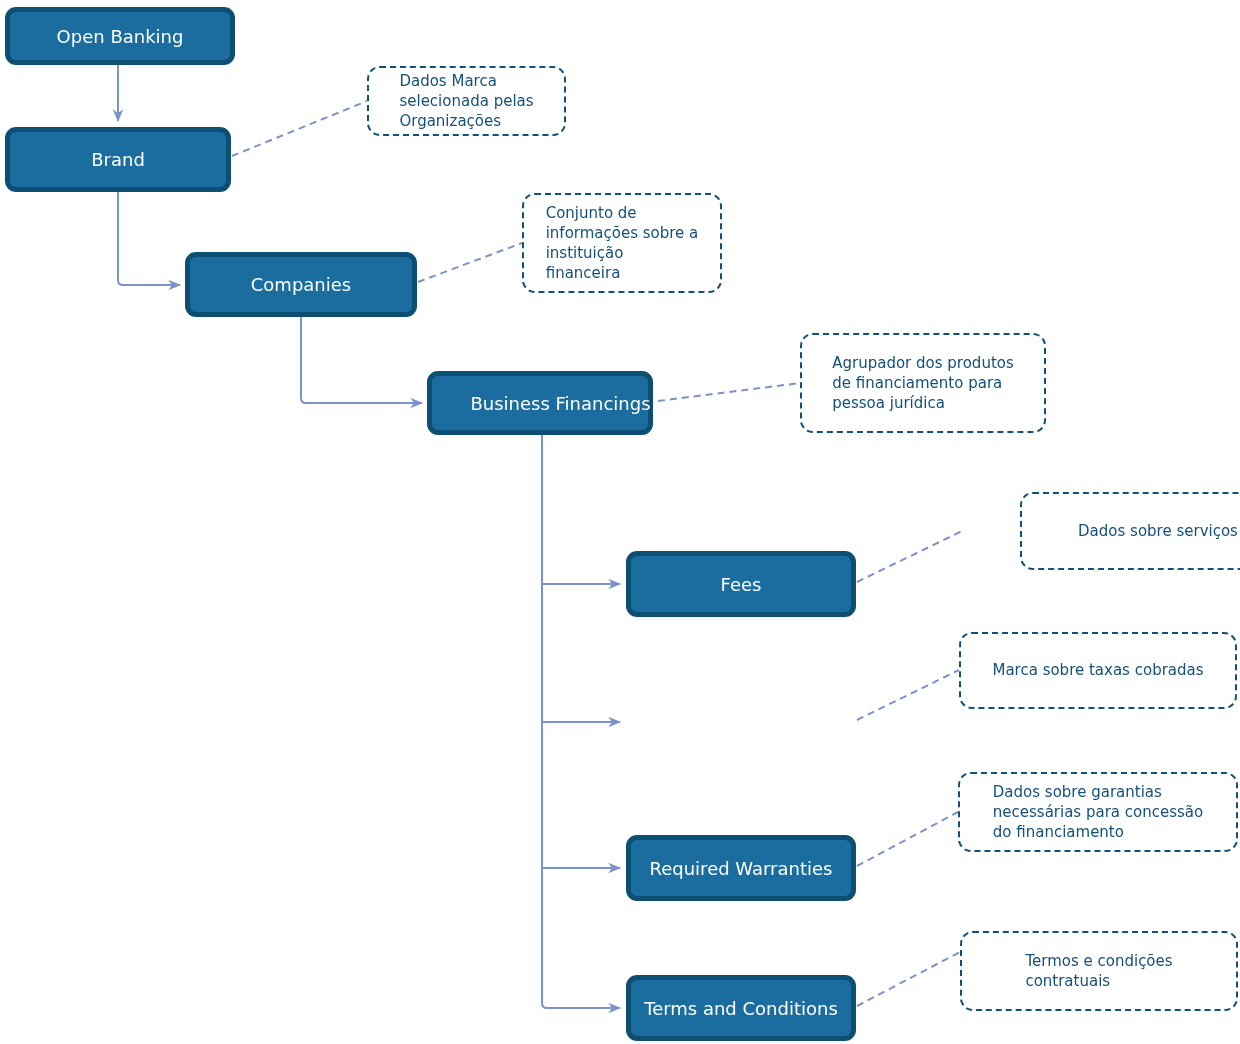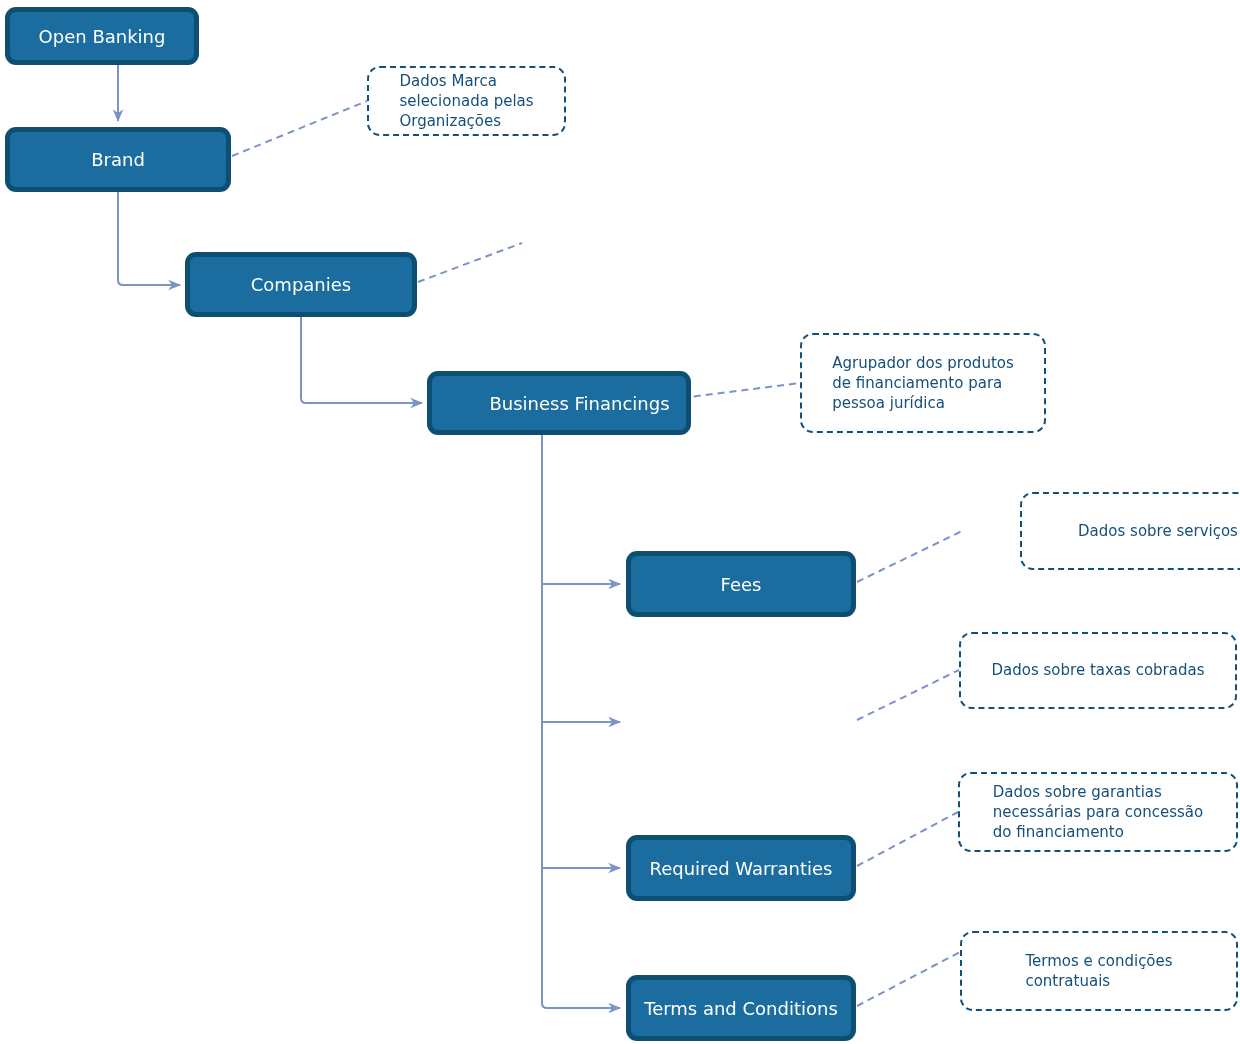--- a/index.html
+++ b/index.html
@@ -58,24 +58,24 @@
     display: flex;
     align-items: center;
     justify-content: center;
     font-size: 15px;
     line-height: 1.35;
     text-align: left;
     white-space: pre-line;
     padding: 4px 8px;
   }
   
-  .n-open-banking        { left: 5px;   top: 7px;   width: 194px; height: 58px; }
+  .n-open-banking        { left: 5px;   top: 7px;   width: 230px; height: 58px; }
   .n-brand               { left: 5px;   top: 127px; width: 226px; height: 65px; }
   .n-companies           { left: 185px; top: 252px; width: 232px; height: 65px; }
-  .n-business-financings { left: 427px; top: 371px; width: 264px; height: 64px; padding-left: 41px; }
+  .n-business-financings { left: 427px; top: 371px; width: 226px; height: 64px; padding-left: 41px; }
   .n-fees                { left: 626px; top: 551px; width: 230px; height: 66px; text-align: center; }
   .n-interest-rate       { left: 626px; top: 689px; width: 230px; height: 66px; }
   .n-required-warranties { left: 626px; top: 835px; width: 230px; height: 66px; }
   .n-terms-conditions    { left: 626px; top: 975px; width: 230px; height: 66px; }
   
   .a-brand      { left: 367px; top: 66px;  width: 199px; height: 70px;  }
   .a-companies  { left: 522px; top: 193px; width: 200px; height: 100px; }
   .a-business   { left: 800px; top: 333px; width: 246px; height: 100px; }
   .a-fees       { left: 1020px; top: 492px; width: 276px; height: 78px;  }
   .a-interest   { left: 959px; top: 632px; width: 278px; height: 77px;  }
@@ -115,24 +115,28 @@
   <div class="node n-brand">Brand</div>
   <div class="node n-companies">Companies</div>
   <div class="node n-business-financings">Business Financings</div>
   <div class="node n-fees">Fees</div>
   <div class="node n-required-warranties">Required Warranties</div>
   <div class="node n-terms-conditions">Terms and Conditions</div>
 
   <div class="note a-brand">Dados Marca
 selecionada pelas
 Organizações</div>
+  <div class="note a-companies">Conjunto de
+informações sobre a
+instituição
+financeira</div>
   <div class="note a-business">Agrupador dos produtos
 de financiamento para
 pessoa jurídica</div>
   <div class="note a-fees">Dados sobre serviços</div>
-  <div class="note a-interest">Dados sobre taxas cobradas</div>
+  <div class="note a-interest">Marca sobre taxas cobradas</div>
   <div class="note a-warranties">Dados sobre garantias
 necessárias para concessão
 do financiamento</div>
   <div class="note a-terms">Termos e condições
 contratuais</div>
 
 </div>
 
 </body></html>

